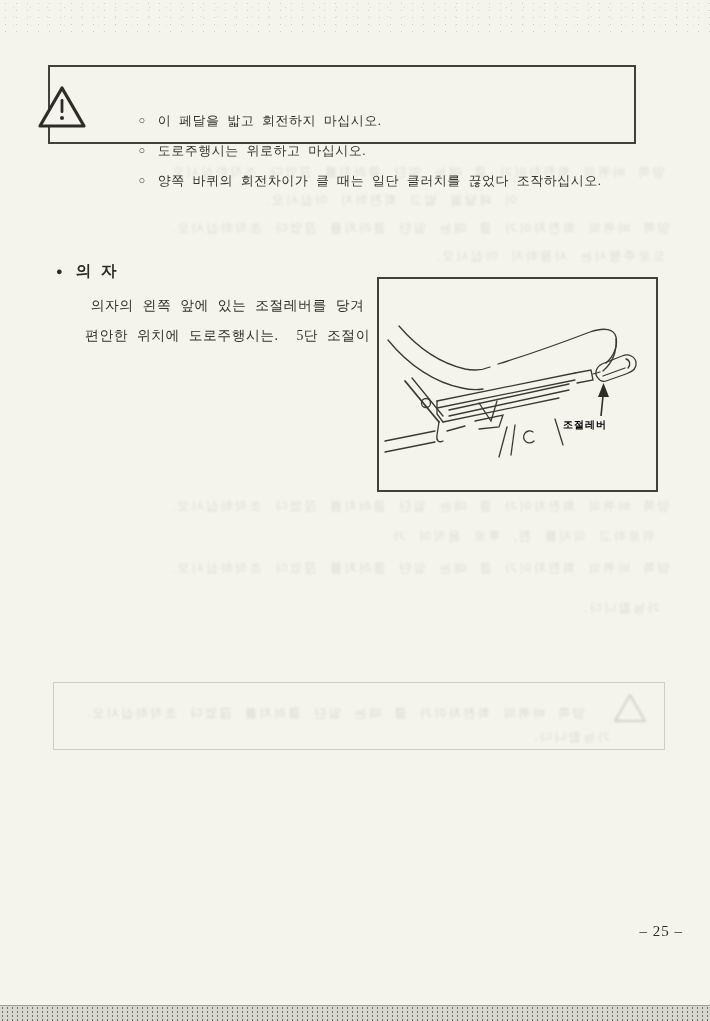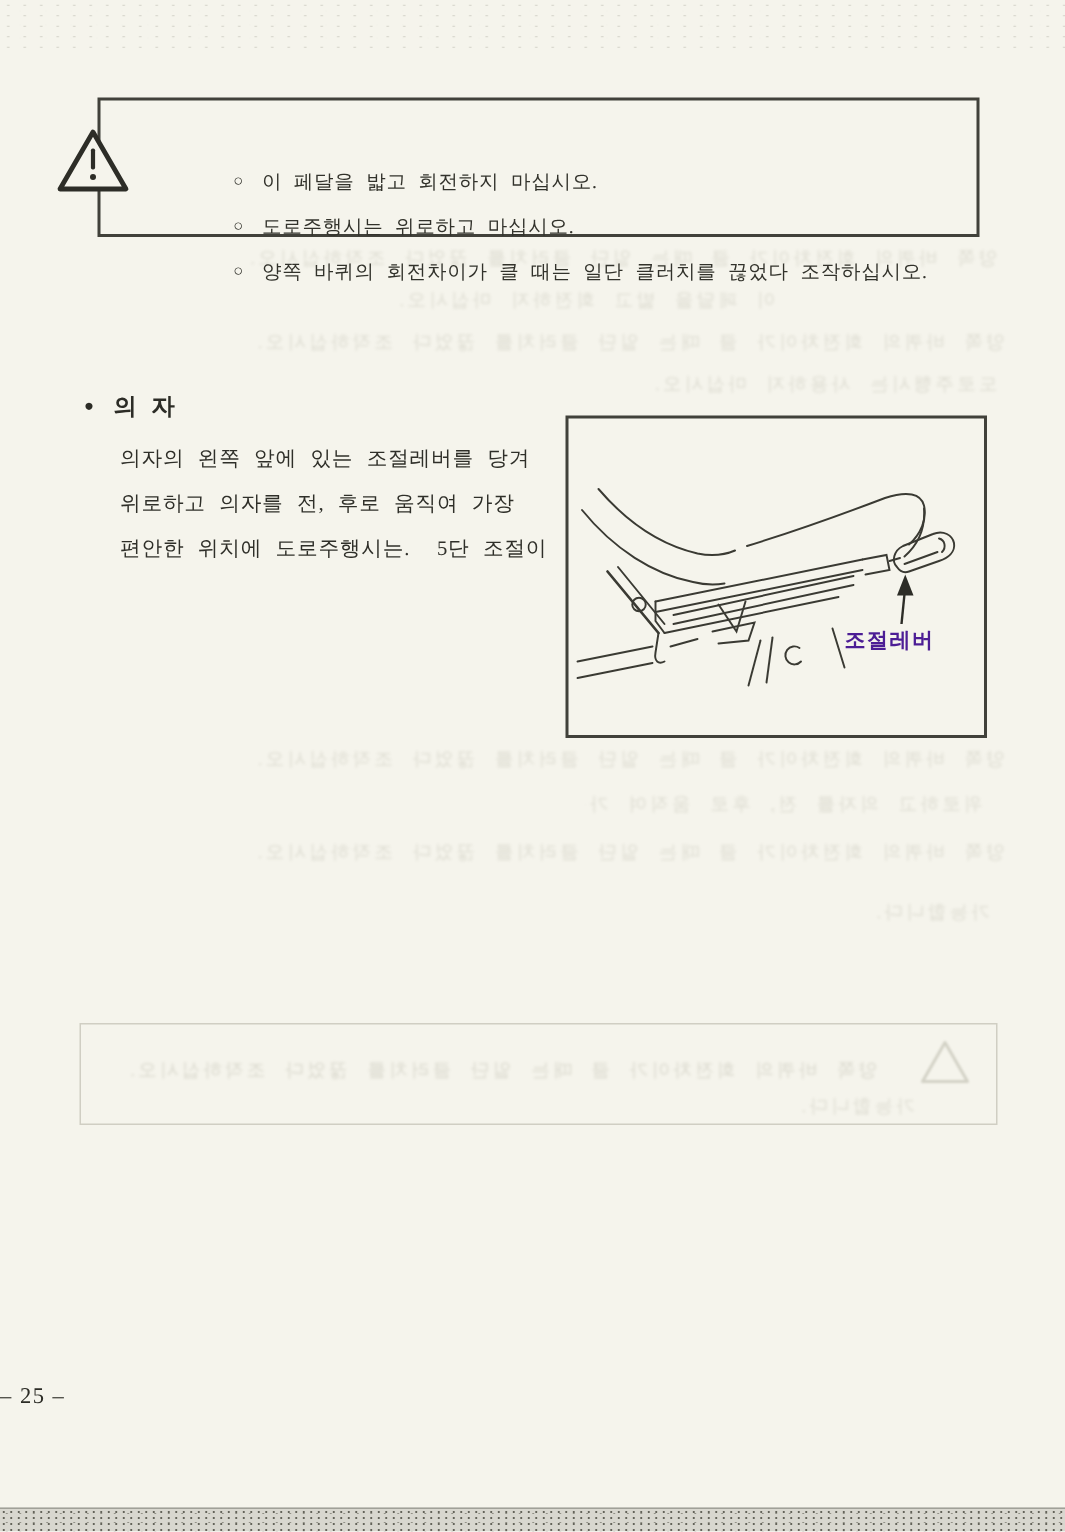--- a/index.html
+++ b/index.html
@@ -23,55 +23,55 @@
     position:absolute; left:0; top:1005px; width:710px; height:16px;
     background-color:#d8d7cf;
     background-image:
       radial-gradient(rgba(60,60,50,.75) .6px, transparent .8px),
       radial-gradient(rgba(60,60,50,.45) .5px, transparent .7px);
     background-size:5px 4px, 9px 6px;
     border-top:1px solid #a0a098;
   }
   
   .warning-box{
-    position:absolute; left:65px; top:65px; width:588px; height:93px;
+    position:absolute; left:48px; top:65px; width:588px; height:79px;
     border:2px solid #41413a; box-sizing:border-box;
     padding:9px 0 16px 42px;
   }
   .warn-line{
     height:30px; line-height:30px; font-size:13px;
     letter-spacing:.5px; word-spacing:4px; white-space:pre;
   }
   .obullet{ font-size:11px; margin-right:12px; position:relative; top:-1px;}
   .warn-triangle{ position:absolute; left:36px; top:84px; }
   
   .seat-heading{
     position:absolute; left:56px; top:260px; height:22px;
     display:flex; align-items:center; font-weight:bold;
     font-size:15.5px; letter-spacing:3px; color:#2c2c26;
   }
   .seat-heading .dot{ font-size:11px; margin-right:13px; letter-spacing:0;}
-  .seat-body{ position:absolute; left:80px; top:291px; width:295px; }
+  .seat-body{ position:absolute; left:80px; top:291px; width:295px;text-align:center; }
   .seat-body .bline{
     height:30px; line-height:30px; font-size:13.8px;
     word-spacing:5px; letter-spacing:.5px; white-space:pre; color:#2f2f29;
   }
   
   .figure-box{
     position:absolute; left:377px; top:277px; width:281px; height:215px;
     border:2px solid #41413a; box-sizing:border-box;
   }
   .figure-label{
     position:absolute; left:184px; top:139px;
-    font-size:14px; font-weight:bold; letter-spacing:1px; color:#4c1d95;
+    font-size:10px; font-weight:bold; letter-spacing:1px; color:#000000;
     white-space:nowrap;
   }
   
   .page-number{
-    position:absolute; left:0; top:923px; width:683px; text-align:left;
+    position:absolute; left:0; top:923px; width:683px; text-align:right;
     font-size:15px; letter-spacing:1px; color:#2c2c26;
   }
   
   .ghost{
     position:absolute; transform:scaleX(-1); filter:blur(1.1px);
     opacity:.17; color:#6e6c55; font-size:12.5px; white-space:nowrap;
     overflow:hidden; letter-spacing:2px; word-spacing:6px; height:16px;
   }
   .ghost-box{
     position:absolute; left:53px; top:682px; width:612px; height:68px;
@@ -124,21 +124,20 @@
       <circle cx="26" cy="34" r="2" fill="#2d2d27"></circle>
     </svg>
   </div>
 
   <div class="seat-heading">
     <span class="dot">●</span>
     <span>의 자</span>
   </div>
   <div class="seat-body">
     <div class="bline">의자의 왼쪽 앞에 있는 조절레버를 당겨</div>
-    <div class="bline">위로하고 의자를 전, 후로 움직여 가장</div>
     <div class="bline">편안한 위치에 도로주행시는.  5단 조절이</div>
   </div>
 
   <div class="figure-box">
     <svg width="277" height="211" viewBox="0 0 277 211">
       <g fill="none" stroke="#3a3a33" stroke-width="1.3" stroke-linecap="round">
 
         <path d="M 20 47 C 38 68 60 84 86 90 C 96 92 104 91 111 88"></path>
         <path d="M 119 85 C 155 74 190 61 211 53 C 226 48 235 50 237 58 C 239 67 235 77 227 84"></path>
 

